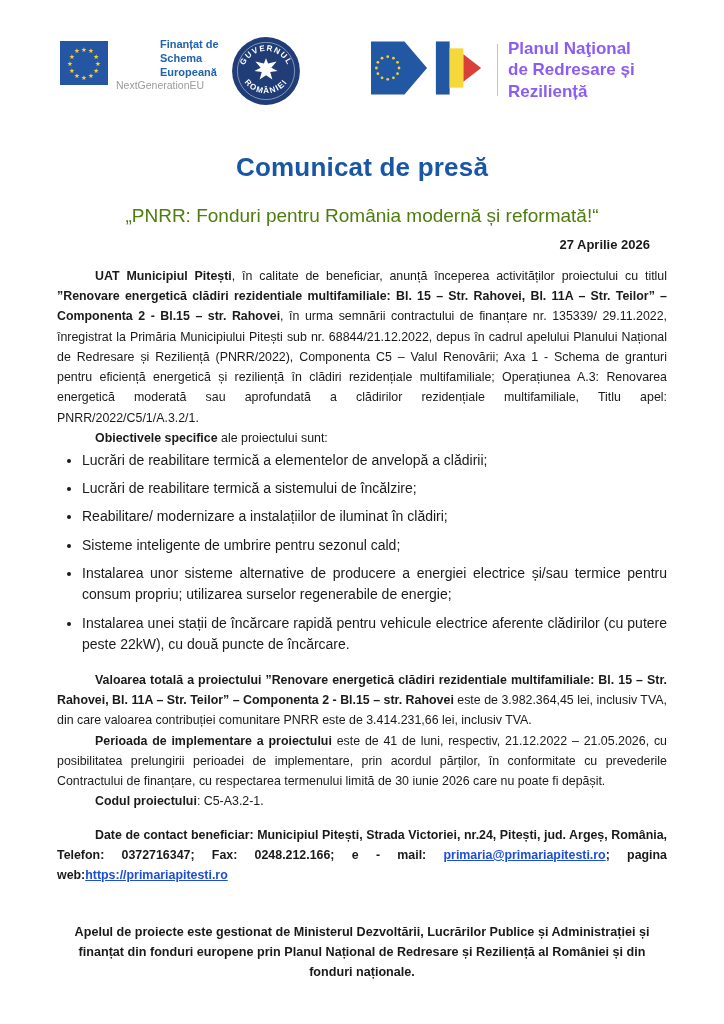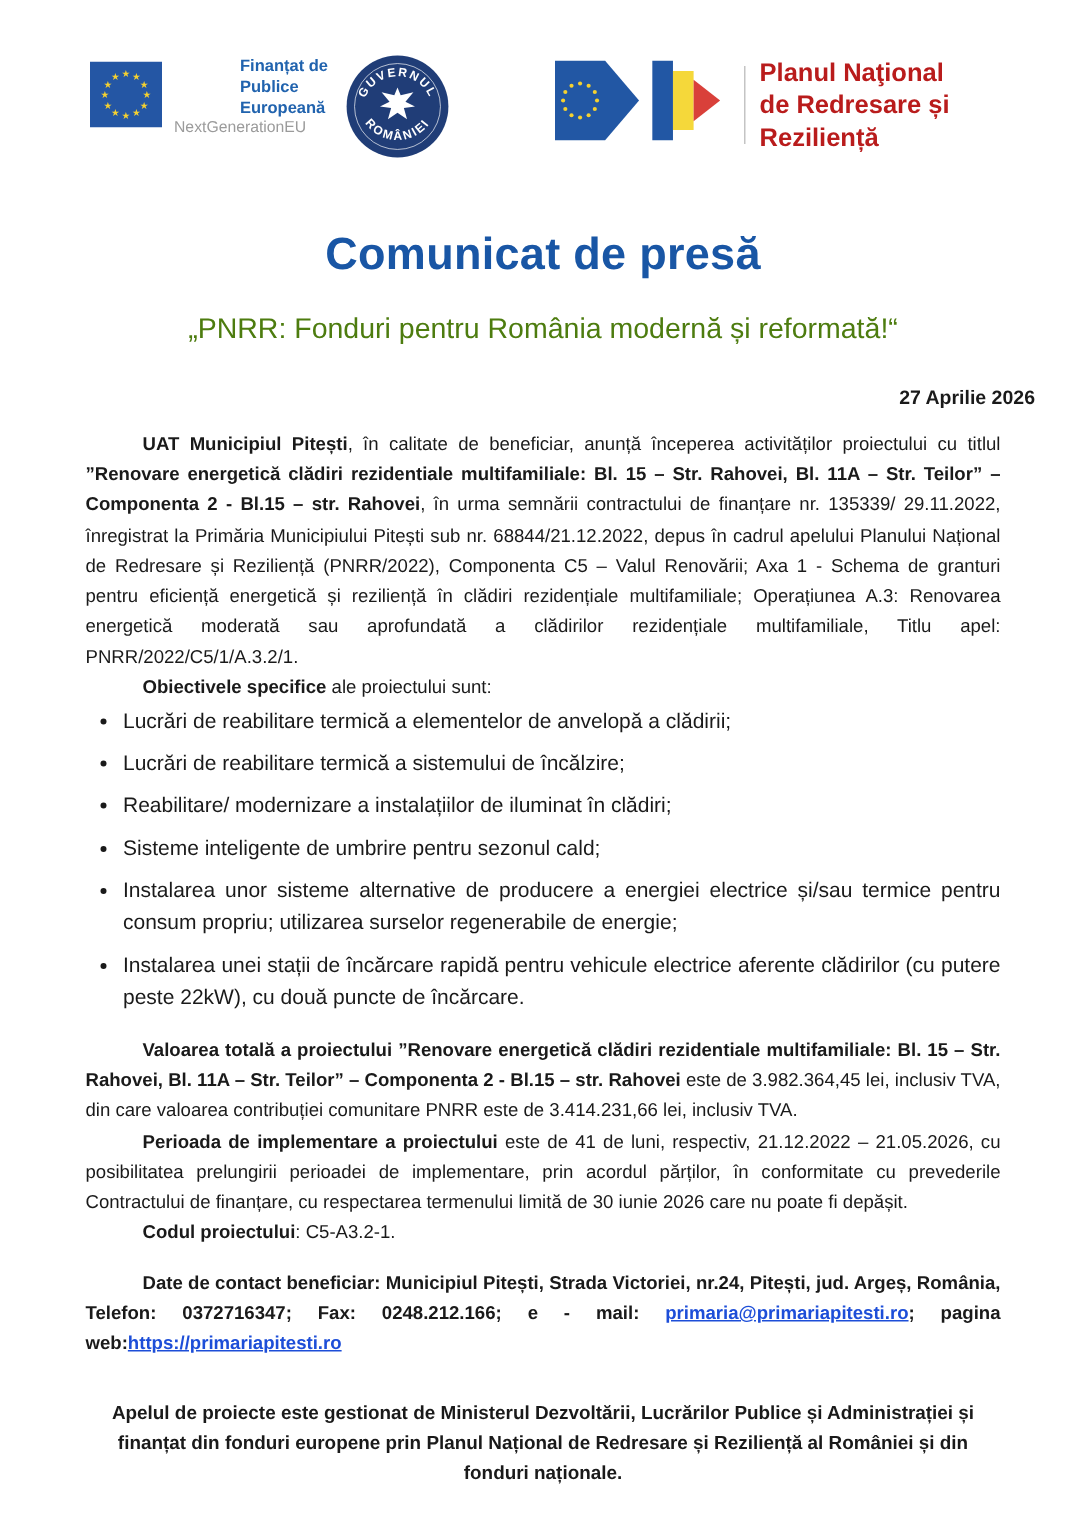--- a/index.html
+++ b/index.html
@@ -10,33 +10,33 @@
     overflow:hidden;
   }
   .header { display:flex; align-items:flex-start; justify-content:space-between; padding:38px 58px 0 60px; }
   .eu-block { display:flex; align-items:center; gap:8px; }
   .eu-text { font-size:11px; line-height:1.25; }
   .eu-text .b { font-weight:bold; color:#2163AE;padding-left:44px; }
   .eu-text .g { color:#9b9b9b; font-size:10.5px; font-weight:normal; }
   .seal { margin-right:70px; margin-top:-2px; }
   .pnrr-block { display:flex; align-items:center; gap:10px; }
   .pnrr-divider { width:1px; height:52px; background:#c4c4c4; }
-  .pnrr-text { font-weight:bold; color:#b91c1c; font-size:17px; line-height:1.25; }
-  .title { text-align:center; color:#1956A5; font-weight:bold; font-size:30px; margin-top:42px; letter-spacing:0.2px; }
+  .pnrr-text { font-weight:bold; color:#8b5cf6; font-size:17px; line-height:1.25; }
+  .title { text-align:center; color:#1956A5; font-weight:bold; font-size:26px; margin-top:42px; letter-spacing:0.2px; }
   .subtitle { text-align:center; color:#4d7c0f; font-size:19px; margin-top:22px; }
-  .date-line { text-align:right; font-weight:bold; font-size:13px; margin-top:26px; padding-right:34px; }
+  .date-line { text-align:right; font-weight:bold; font-size:13px; margin-top:10px; padding-right:74px; }
   .content { padding:0 57px; }
   .para { font-size:12.4px; line-height:1.63; text-align:justify; text-indent:38px; }
   .body-start { margin-top:14px; }
   .bullets { margin:2px 0 0 0; padding-left:25px; }
   .bullets li { font-size:14px; line-height:1.55; text-align:justify; margin-bottom:6.5px; }
   .mt-block { margin-top:14px; }
   .contact { margin-top:13px; font-weight:bold; }
   .contact a { color:#1d4ed8; text-decoration:underline; font-weight:bold; }
-  .managed { margin-top:27px; text-align:center; font-weight:bold; text-indent:0; font-size:12.6px; line-height:1.6; }
+  .managed { margin-top:37px; text-align:center; font-weight:bold; text-indent:0; font-size:12.6px; line-height:1.6; }
 </style>
 </head>
 <body>
 
 <div class="page">
 
   <div class="header">
 
     <div class="eu-block">
       <span>
@@ -53,21 +53,21 @@
               <text x="17" y="36.6">★</text>
             <text x="11.9" y="31.5">★</text>
               <text x="10" y="24.5">★</text>
             <text x="11.9" y="17.5">★</text>
               <text x="17" y="12.4">★</text>
           </g>
         </svg>
       </span>
       <span class="eu-text">
         <div class="b">Finanțat de</div>
-        <div class="b">Publice Europeană</div>
+        <div class="b">Schema Europeană</div>
         <div class="g">NextGenerationEU</div>
       </span>
     </div>
 
     <div class="seal">
       <svg width="70" height="70" viewBox="0 0 66 66">
         <circle cx="33" cy="33" r="32" fill="#203D77"></circle>
         <circle cx="33" cy="33" r="27" fill="none" stroke="#ffffff" stroke-width="0.6" opacity="0.7"></circle>
         <defs>
           <path id="arcTop" d="M 11 36 A 22 22 0 0 1 55 36"></path>

